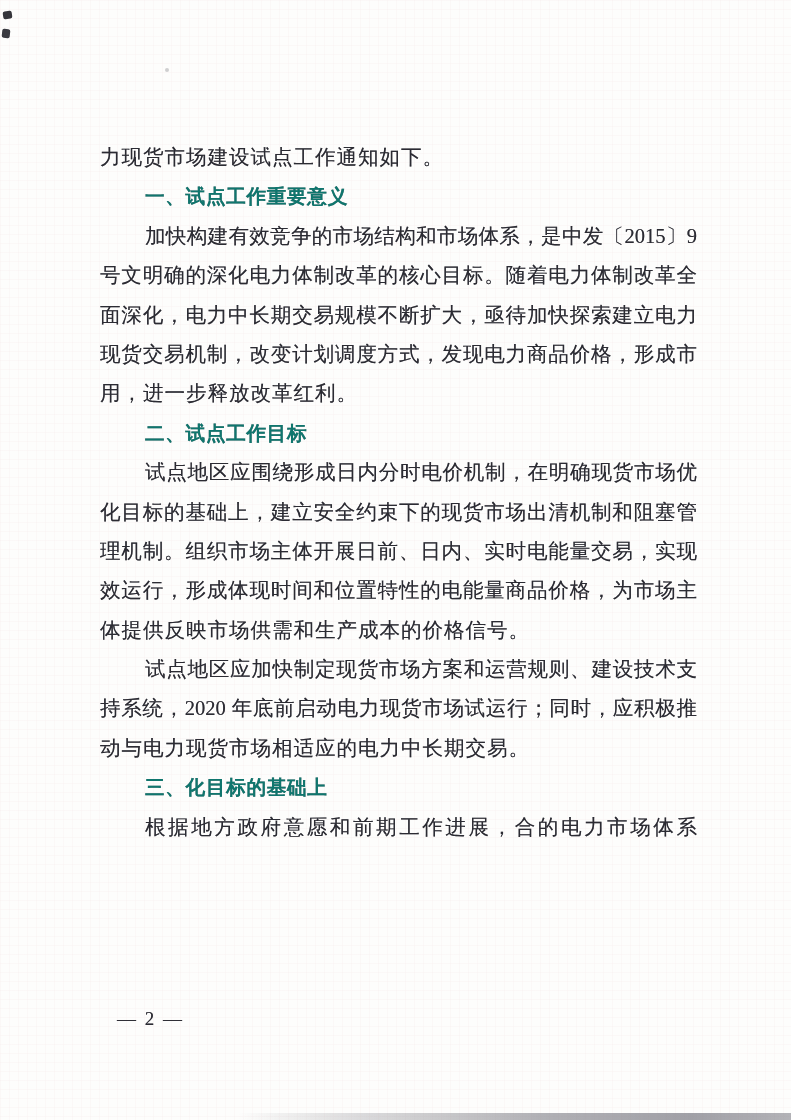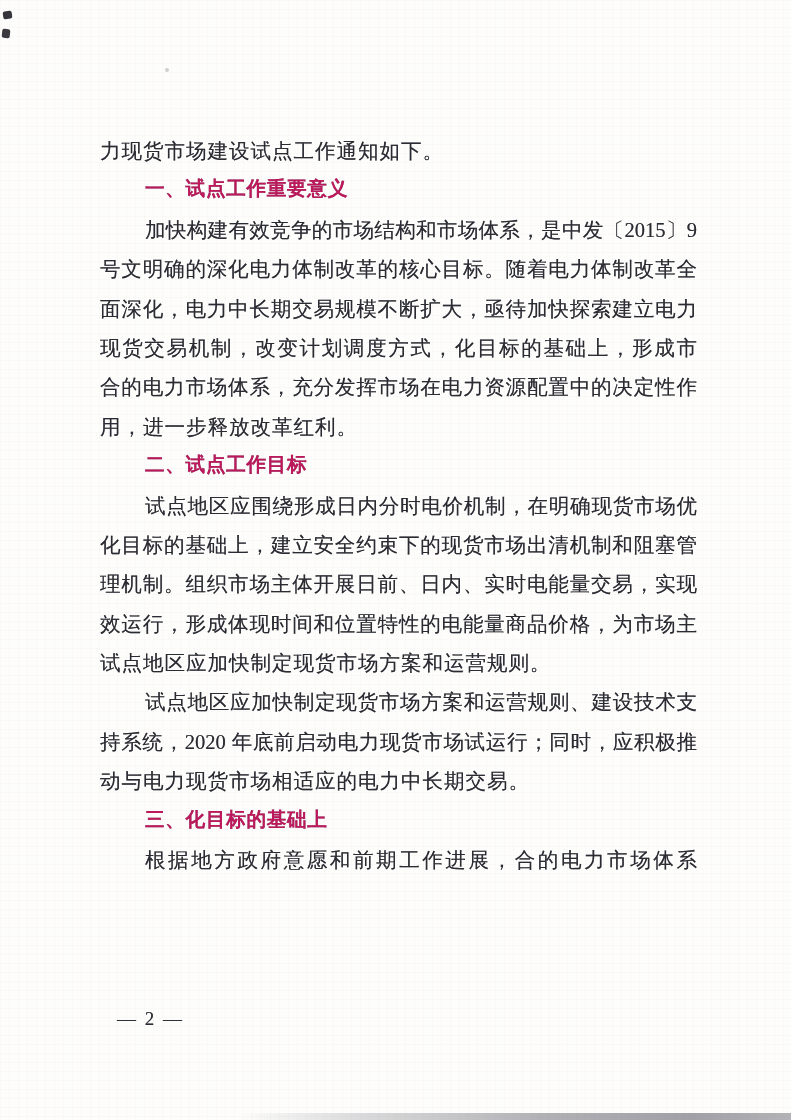--- a/index.html
+++ b/index.html
@@ -28,21 +28,21 @@
 
   .page {
     position: absolute;
     inset: 0;
   }
 
   
   .text-block {
     position: absolute;
     left: 100px;
-    top: 132px;
+    top: 138px;
     width: 597px;
     font-size: 20.6px;
     line-height: 39.4px;
     color: #2b2b33;
     text-shadow: 0 0 0.5px rgba(43,43,51,0.55);
   }
 
   .line {
     height: 39.4px;
     white-space: nowrap;
@@ -54,25 +54,25 @@
     text-align: justify;
     text-align-last: justify;
     text-justify: inter-character;
   }
 
   .line.indent { padding-left: 45px; }
 
   .line.left { letter-spacing: 0.9px; }
 
   .line.heading {
-    font-family: Liberation Mono, monospace;
+    font-family: Liberation Serif, serif;
     font-weight: 700;
     font-size: 19.6px;
     letter-spacing: 0.7px;
-    color: #be185d;
+    color: #0f766e;
   }
 
   .page-number {
     position: absolute;
     left: 117px;
     top: 1004px;
     font-size: 19px;
     line-height: 30px;
     letter-spacing: 2px;
     color: #2b2b33;
@@ -128,29 +128,28 @@
   <div class="binder-mark-1"></div>
   <div class="binder-mark-2"></div>
   <div class="speck"></div>
 
   <div class="text-block">
     <div class="line left">力现货市场建设试点工作通知如下。</div>
     <div class="line heading indent">一、试点工作重要意义</div>
     <div class="line justify indent">加快构建有效竞争的市场结构和市场体系，是中发〔2015〕9</div>
     <div class="line justify">号文明确的深化电力体制改革的核心目标。随着电力体制改革全</div>
     <div class="line justify">面深化，电力中长期交易规模不断扩大，亟待加快探索建立电力</div>
-    <div class="line justify">现货交易机制，改变计划调度方式，化目标的基础上，形成市</div>
-    <div class="line justify">合的电力市场体系，充分发挥市场在电力资源配置中的决定性作</div>
+    <div class="line justify">现货交易机制，改变计划调度方式，发现电力商品价格，形成市</div>
     <div class="line left">用，进一步释放改革红利。</div>
     <div class="line heading indent">二、试点工作目标</div>
     <div class="line justify indent">试点地区应围绕形成日内分时电价机制，在明确现货市场优</div>
     <div class="line justify">化目标的基础上，建立安全约束下的现货市场出清机制和阻塞管</div>
     <div class="line justify">理机制。组织市场主体开展日前、日内、实时电能量交易，实现</div>
     <div class="line justify">效运行，形成体现时间和位置特性的电能量商品价格，为市场主</div>
-    <div class="line left">试点地区应加快制定现货市场方案和运营规则。</div>
+    <div class="line left">体提供反映市场供需和生产成本的价格信号。</div>
     <div class="line justify indent">试点地区应加快制定现货市场方案和运营规则、建设技术支</div>
     <div class="line justify">持系统，2020 年底前启动电力现货市场试运行；同时，应积极推</div>
     <div class="line left">动与电力现货市场相适应的电力中长期交易。</div>
     <div class="line heading indent">三、化目标的基础上</div>
     <div class="line justify indent">根据地方政府意愿和前期工作进展，合的电力市场体系</div>
   </div>
 
   <div class="page-number">— 2 —</div>
 
   <div class="bottom-shadow"></div>

